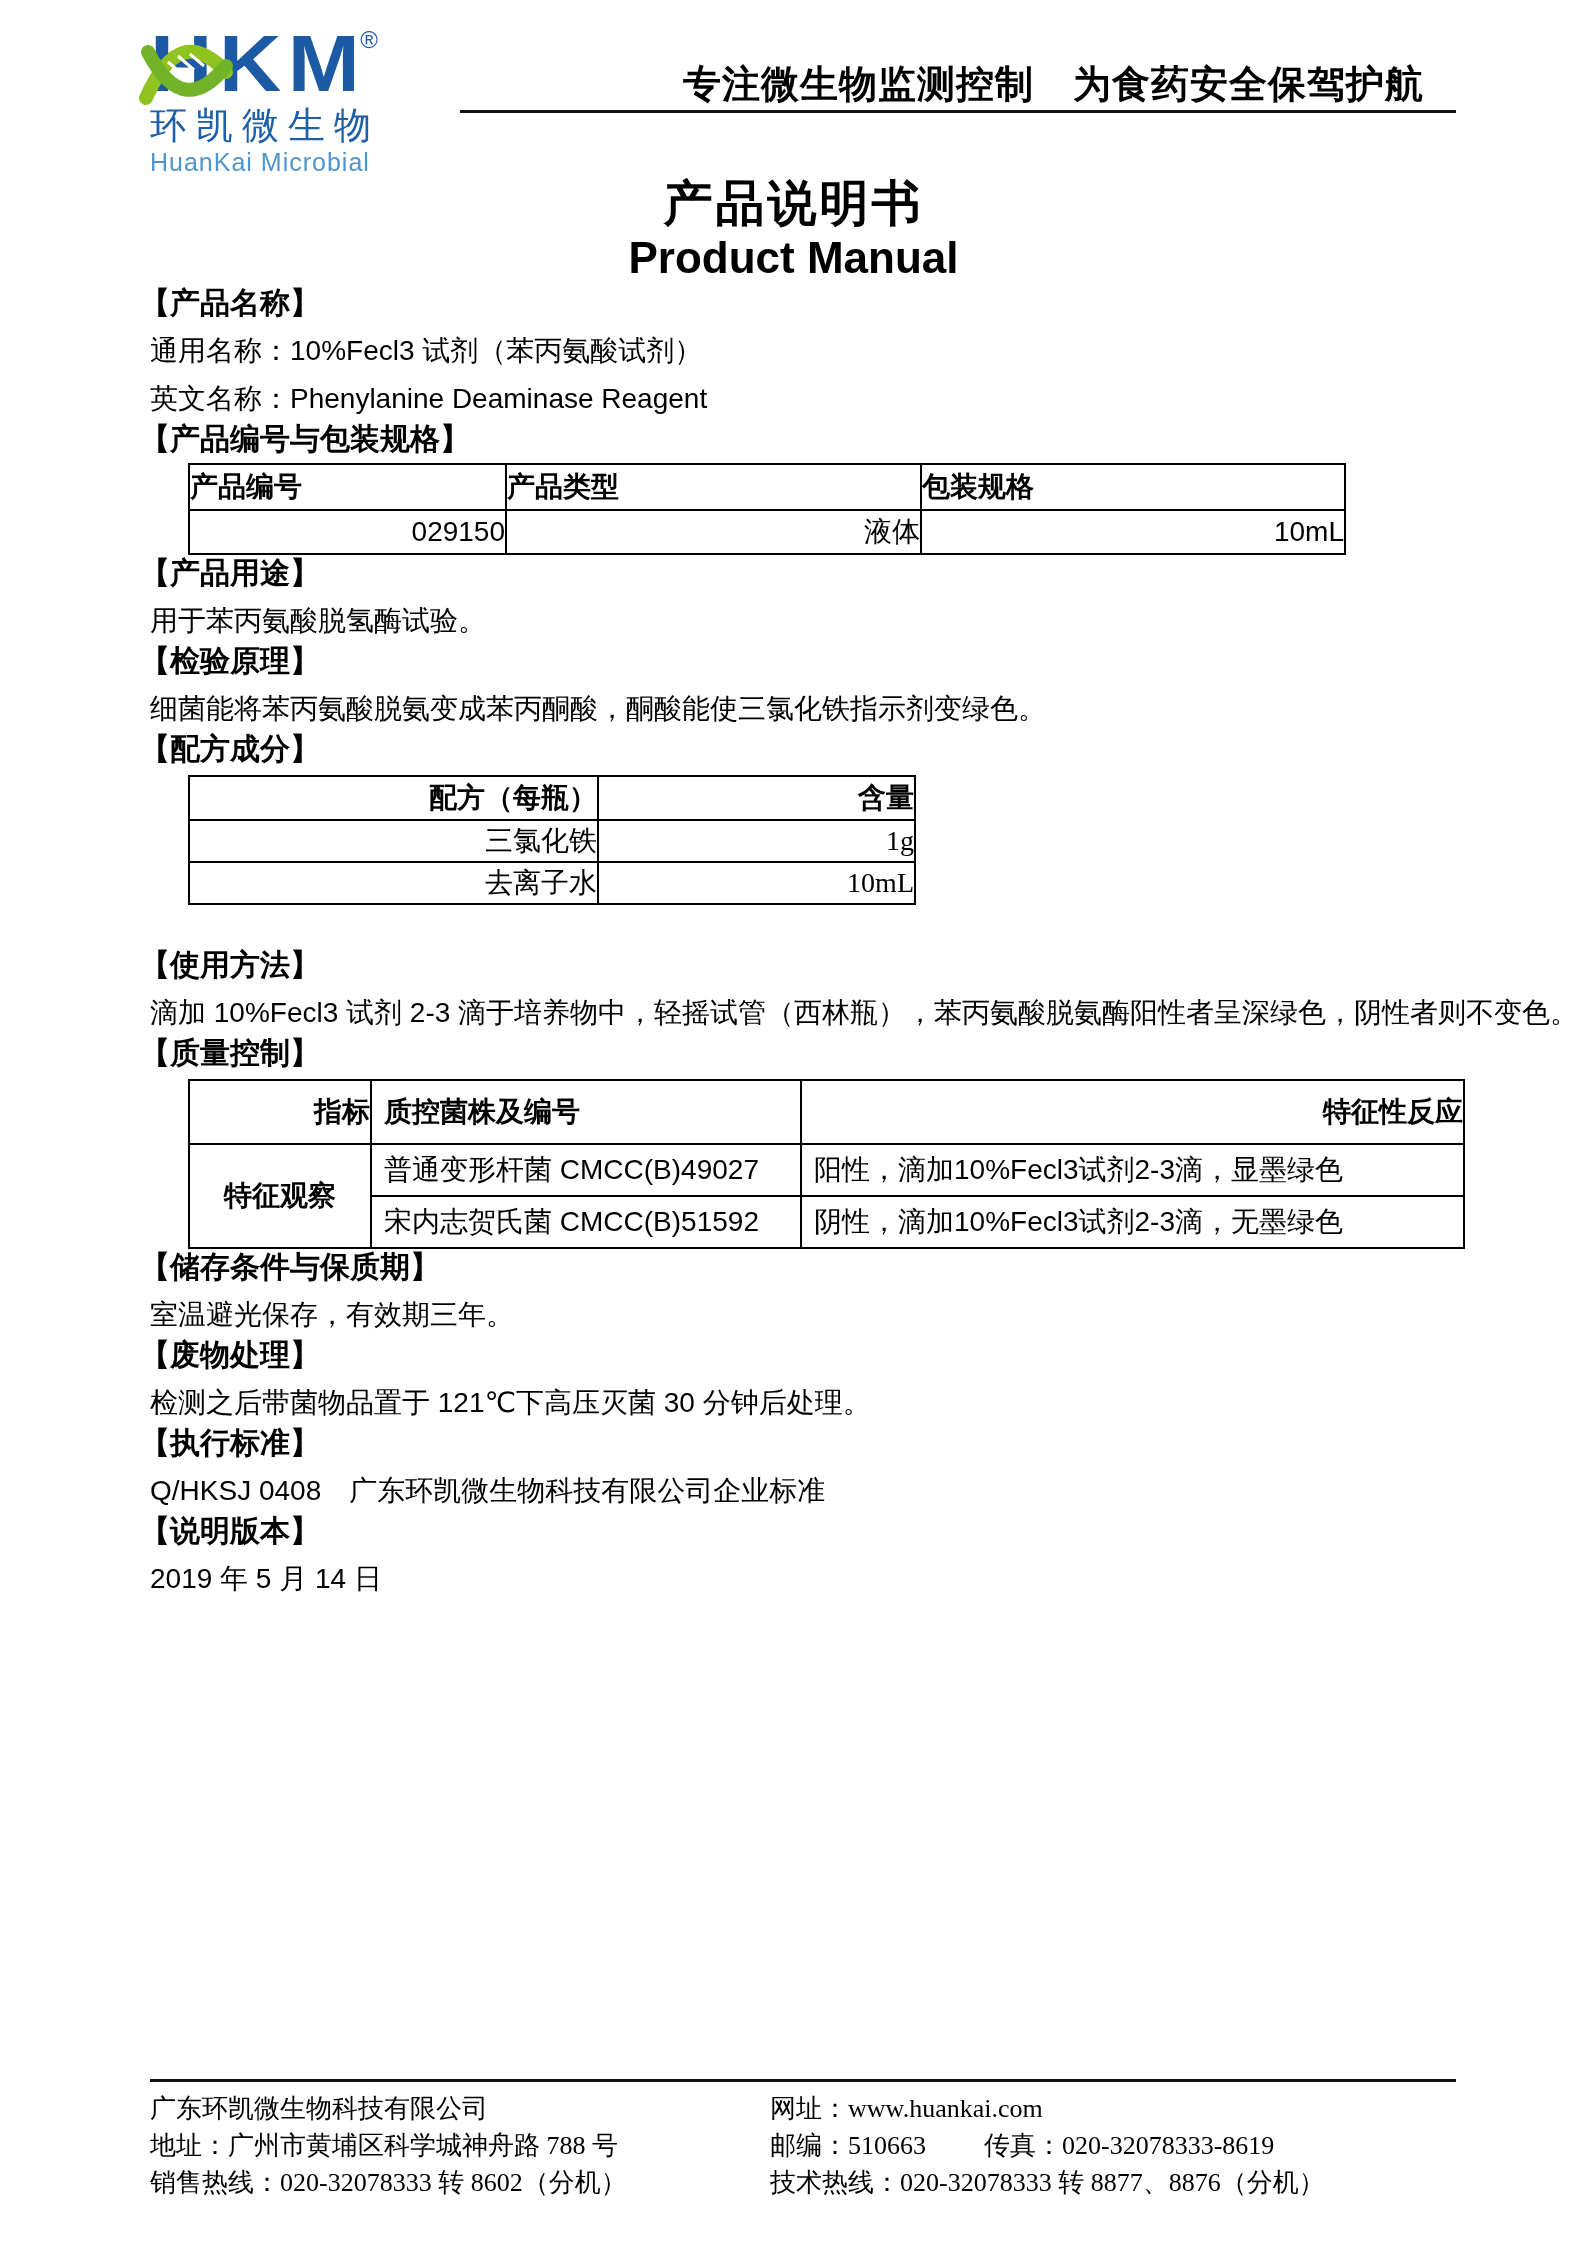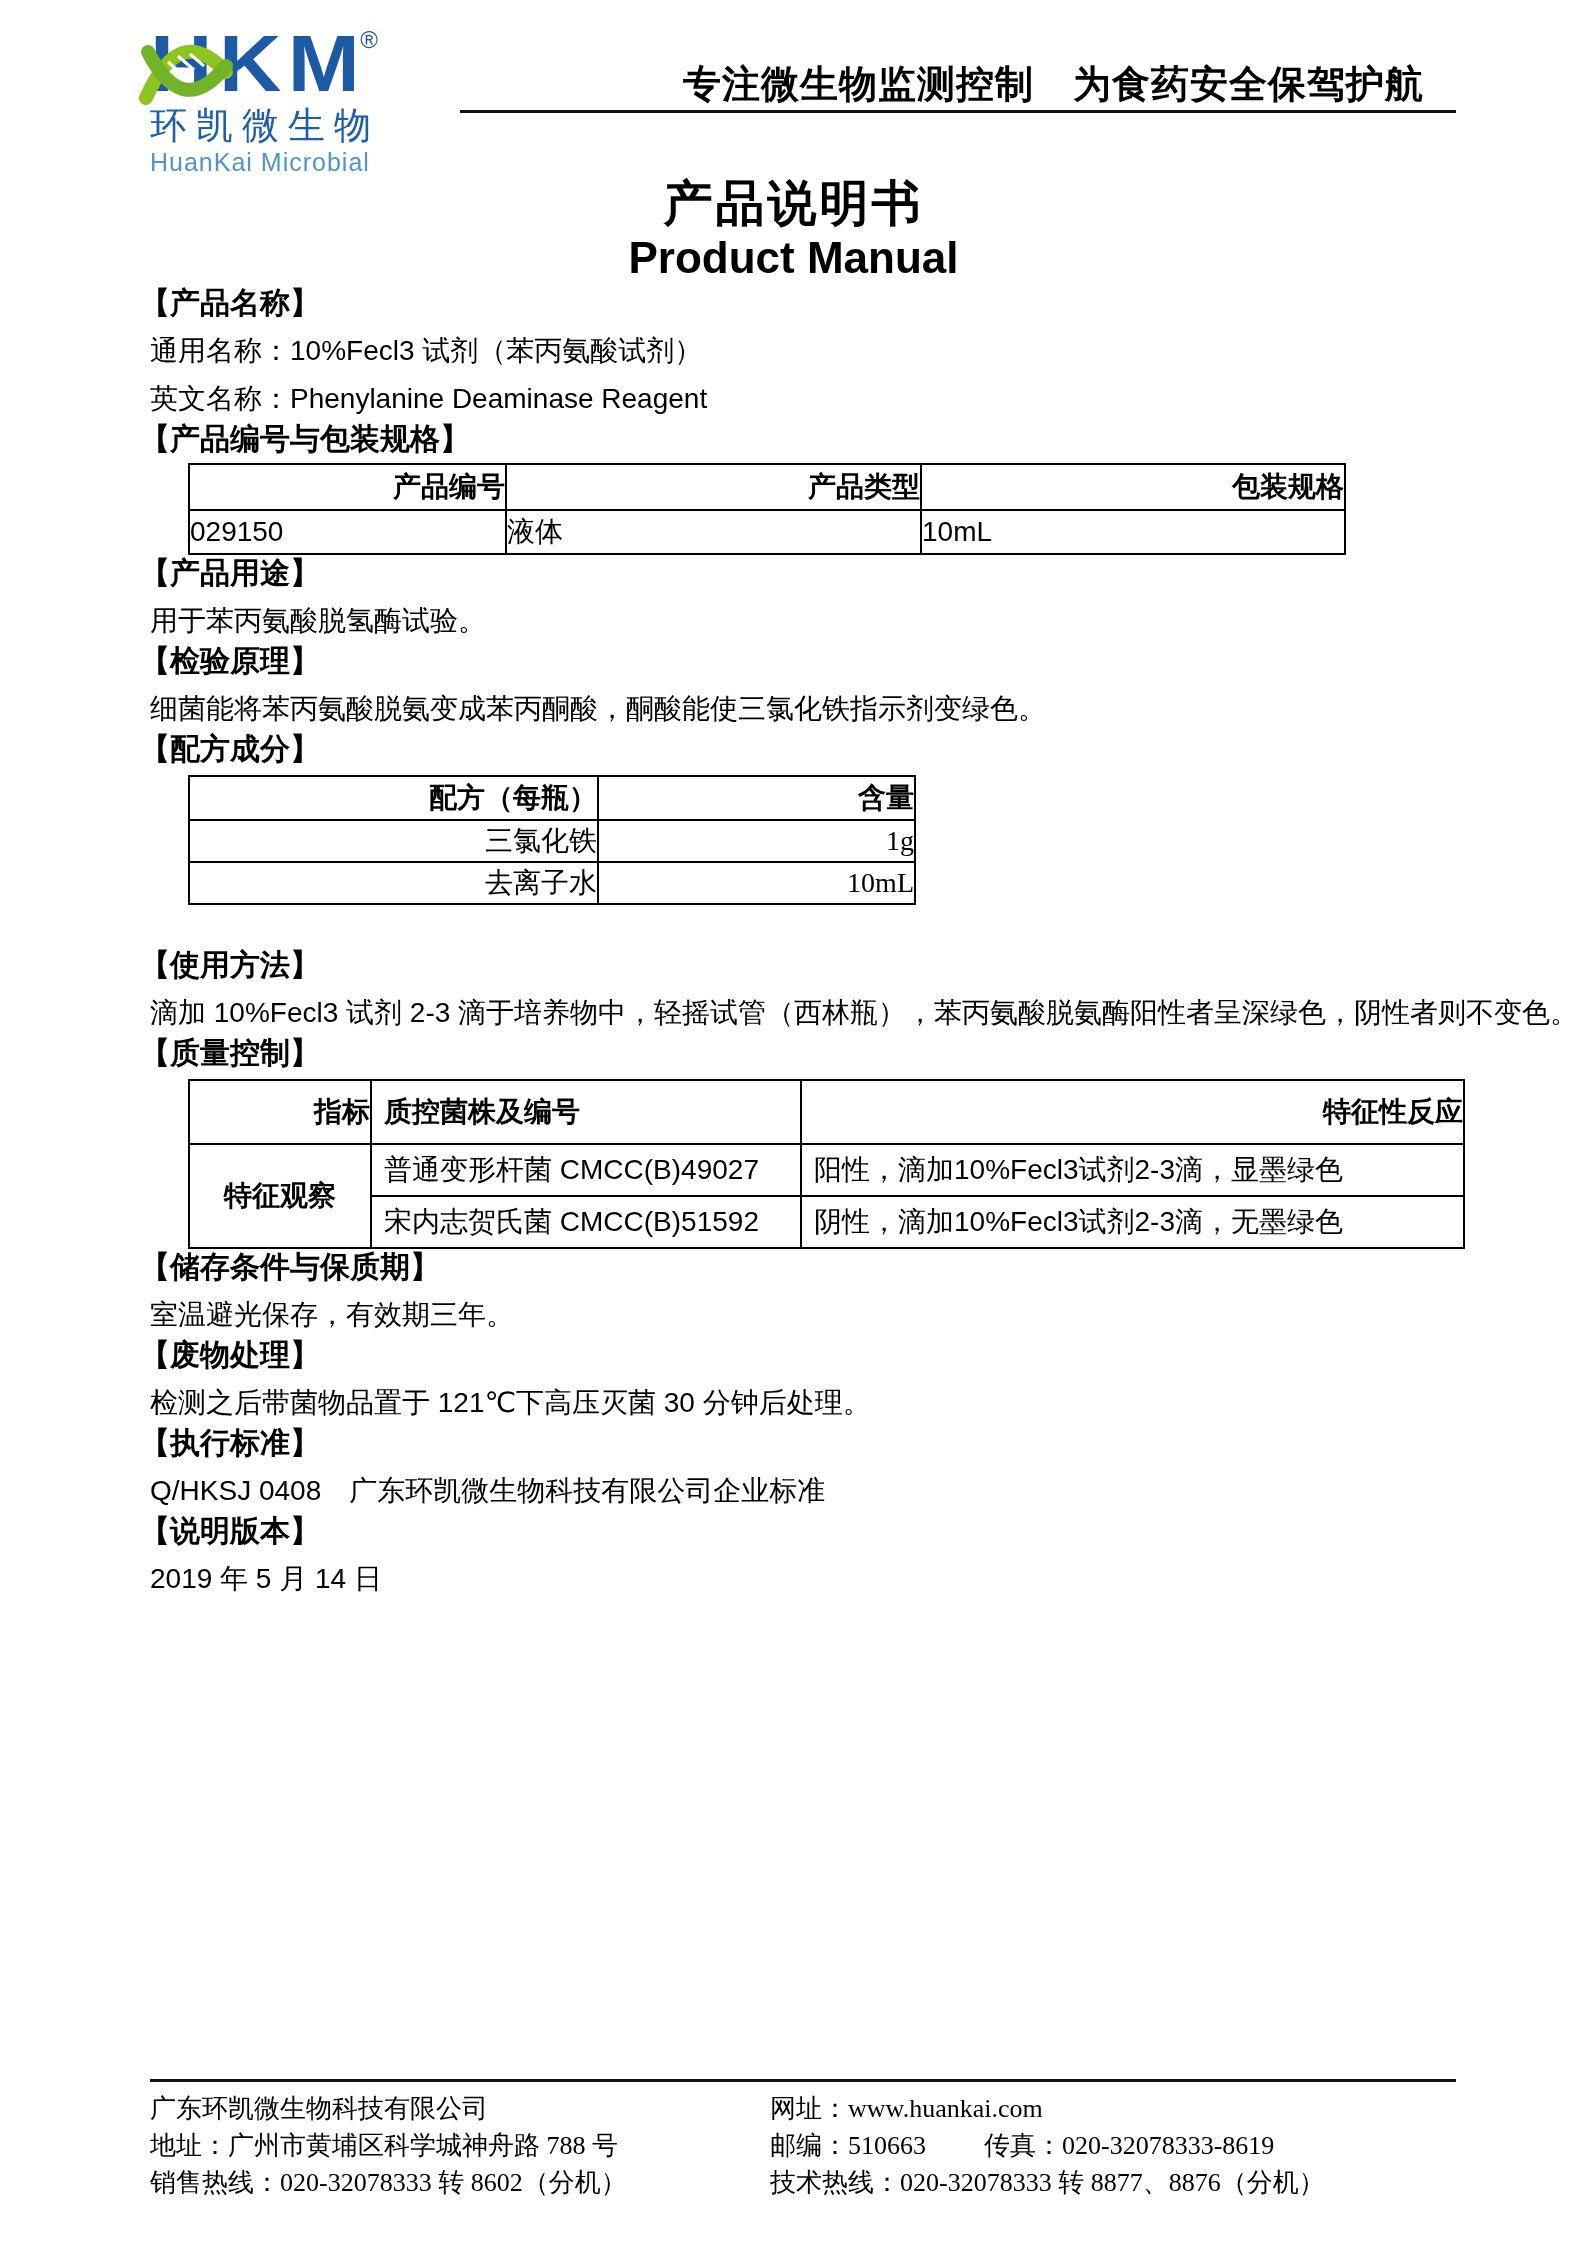--- a/index.html
+++ b/index.html
@@ -52,22 +52,22 @@
   .para{font-size:28px;line-height:36px;margin:12px 0 0 10px;}
   .nowrap{white-space:nowrap;}
   
   table.t{border-collapse:collapse;margin-left:48px;table-layout:fixed;}
   table.t th,table.t td{
     border:2px solid #000;font-size:28px;font-weight:400;
     vertical-align:middle;padding:0;overflow:hidden;
   }
   table.t th{font-weight:700;}
   .t1{width:1156px;margin-top:6px;}
-  .t1 th{height:44px;text-align:right;}
-  .t1 td{height:42px;text-align:left;}
+  .t1 th{height:44px;text-align:left;}
+  .t1 td{height:42px;text-align:right;}
   .t2{width:726px;margin-top:8px;}
   .t2 th{height:42px;text-align:right;padding-left:14px;}
   .t2 td{height:40px;text-align:right;padding-left:14px;}
   .t3{width:1275px;margin-top:8px;margin-left:44px;}
   .t3 th{height:62px;}
   .t3 td{height:50px;}
   .t3 .c-center{text-align:right;margin-left:27px;}
   .t3 .c-left{text-align:left;padding-left:12px;}
   .t3 .indicator{font-weight:700;text-align:center;}
   .serif{font-family:"Liberation Serif","DejaVu Serif",serif;font-size:26px;}

